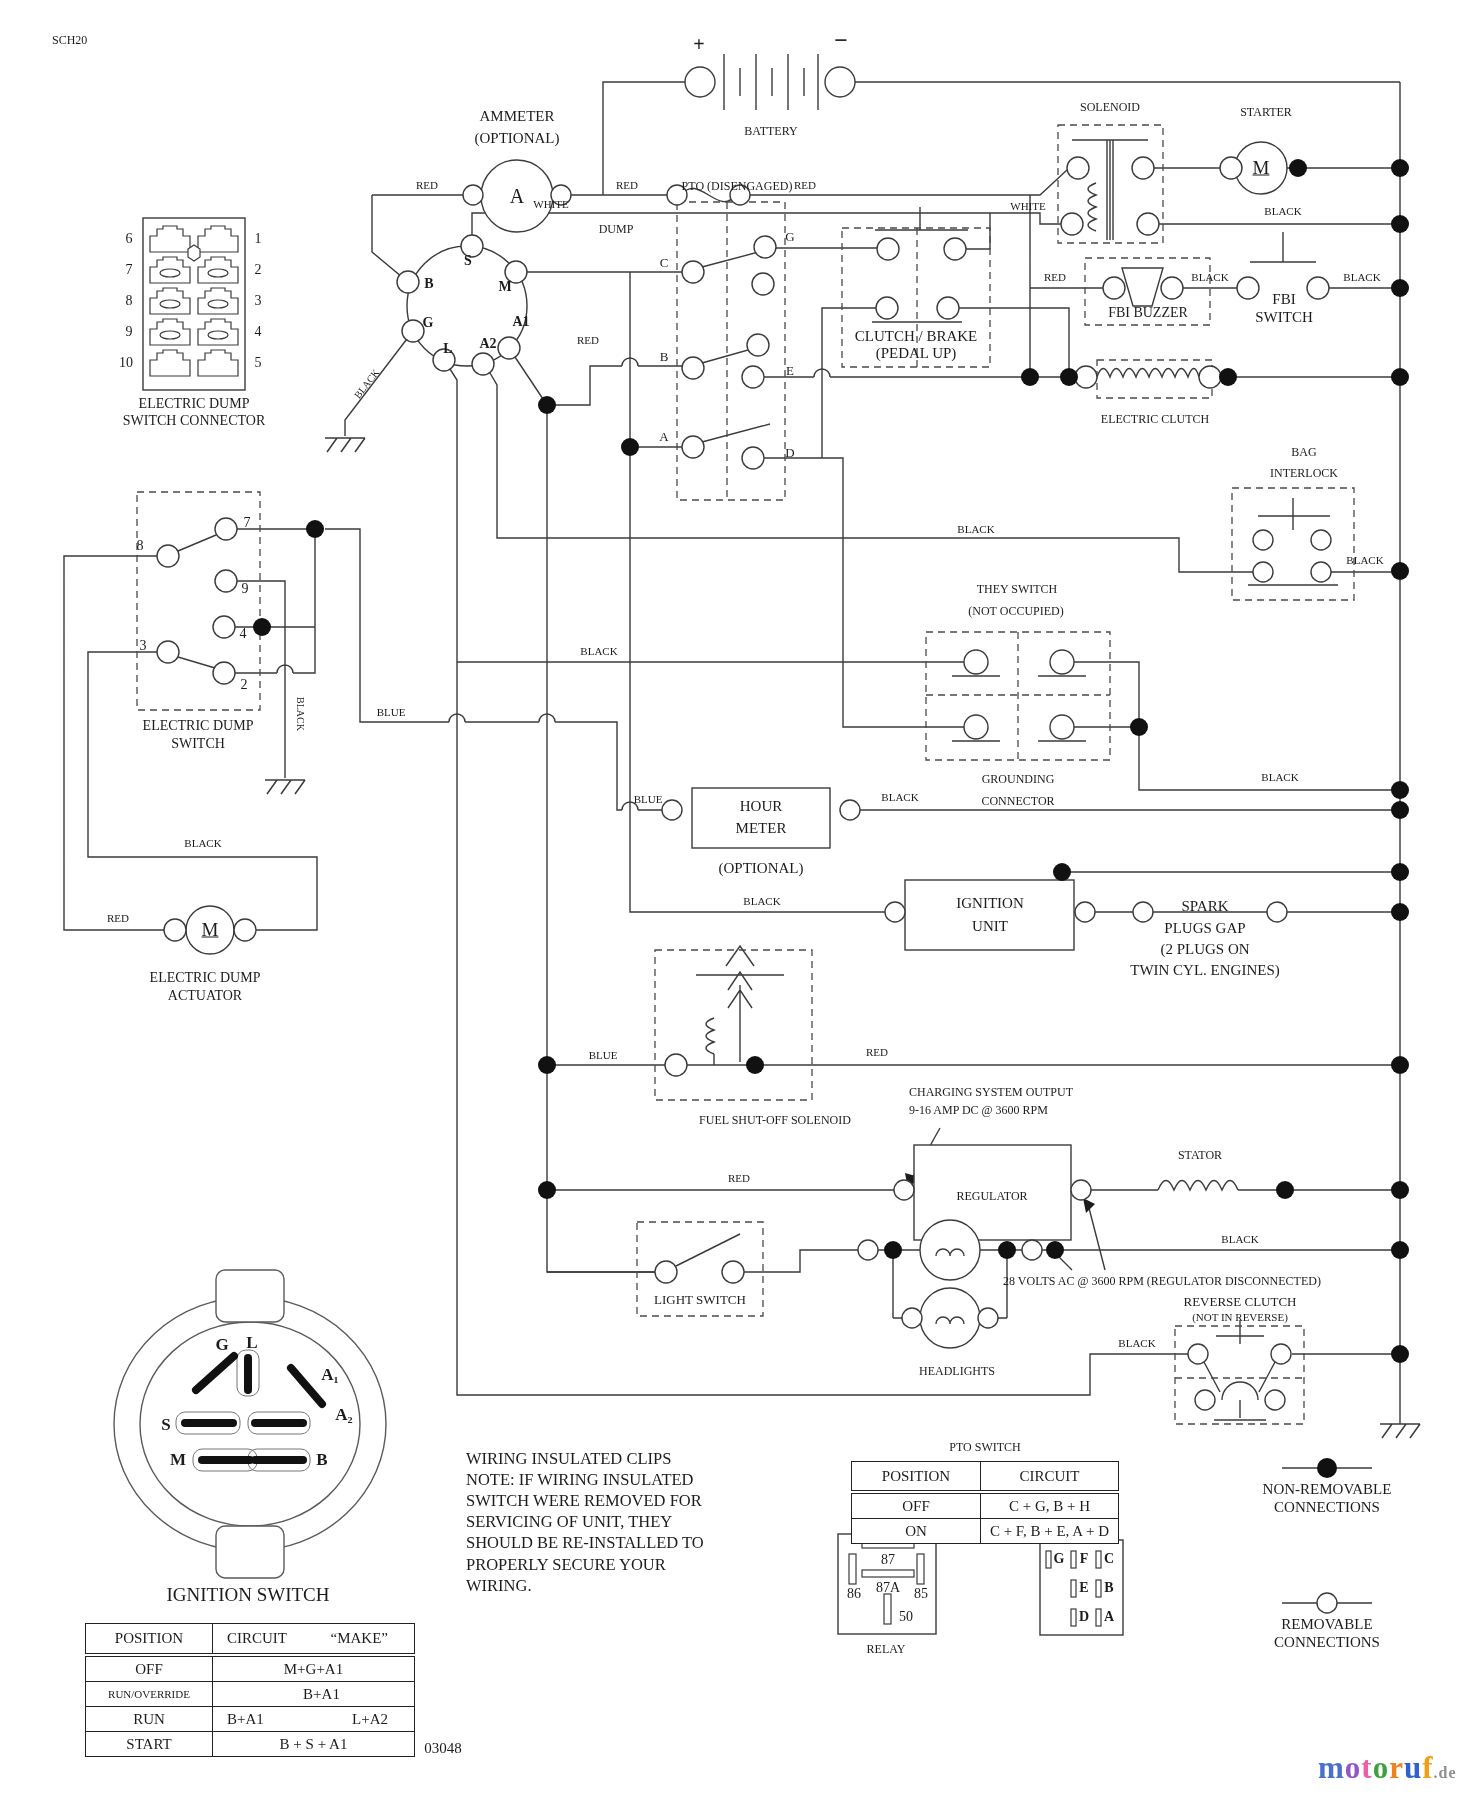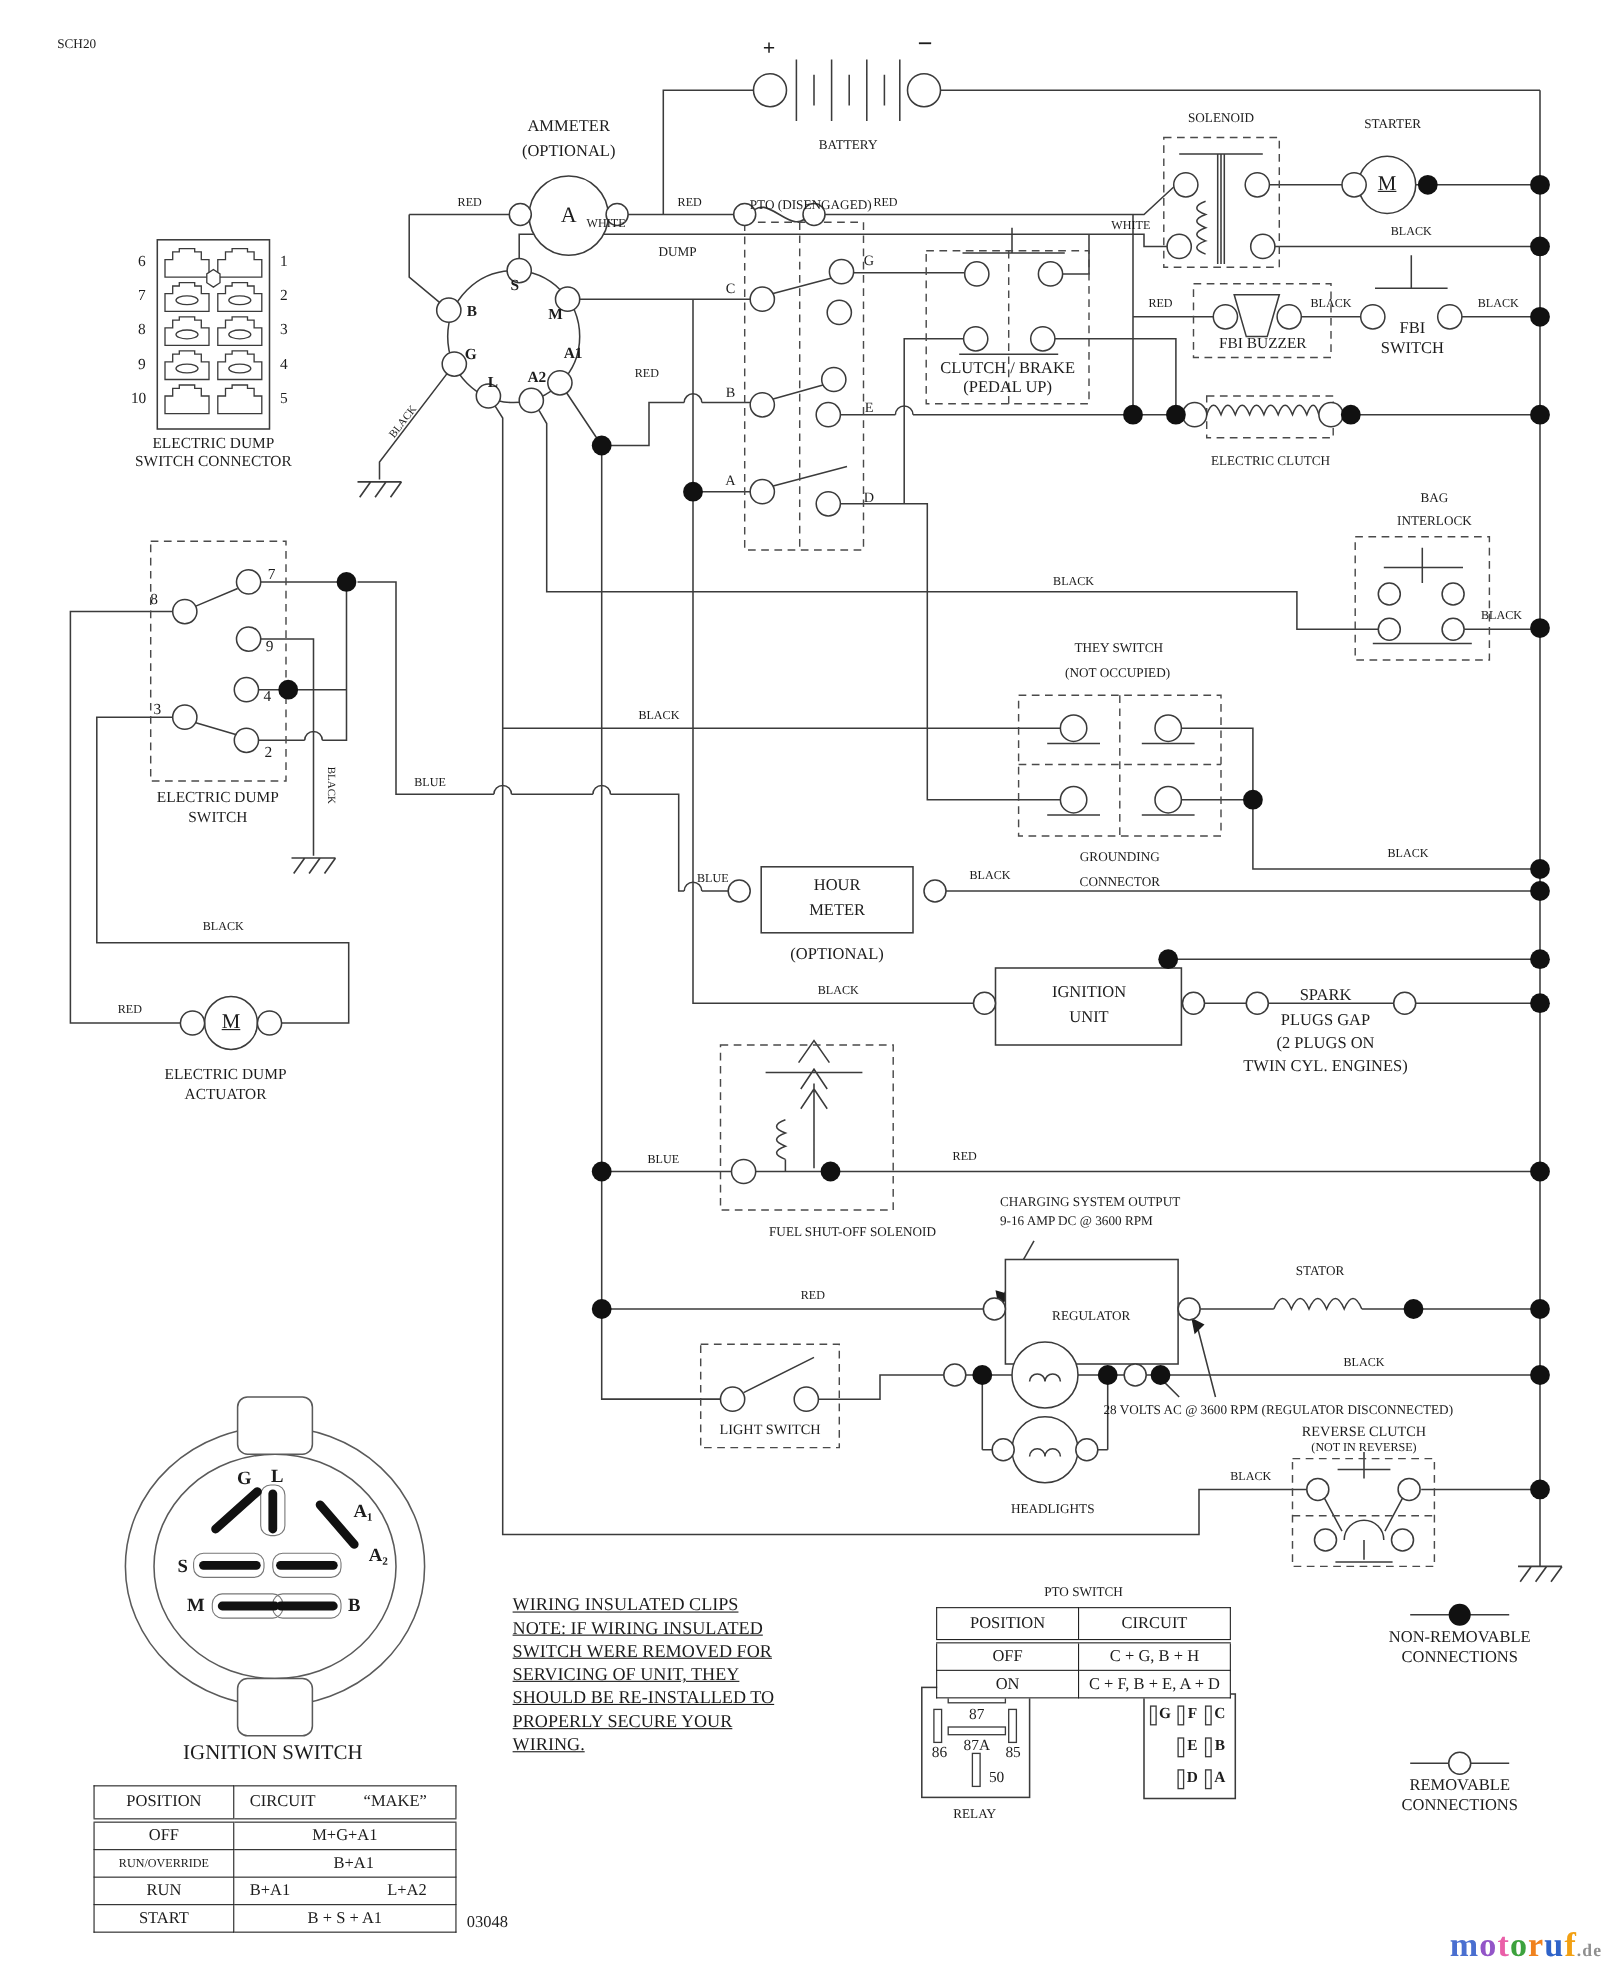--- a/index.html
+++ b/index.html
@@ -7,21 +7,21 @@
         font-family:"Liberation Serif","DejaVu Serif",serif;color:#1c1c1c;}
   #schem{position:absolute;left:0;top:0;}
   .lb{position:absolute;transform:translate(-50%,-50%);font-size:15px;white-space:nowrap;color:#1c1c1c;line-height:1;}
   .s10{font-size:10px}.s11{font-size:11px}.s12{font-size:12px}.s13{font-size:13px}.s14{font-size:14px}
   .s16{font-size:12px}.s17{font-size:17px}.s19{font-size:19px}.s20{font-size:20px}.s24{font-size:24px}
   .b{font-weight:bold}
   .left{transform:translate(0,-50%)}
   .rotg{transform:translate(-50%,-50%) rotate(-52deg)}
   .rotv{transform:translate(-50%,-50%) rotate(90deg)}
   .und{text-decoration:underline}
-  .note{position:absolute;left:466px;top:1448px;width:340px;font-size:16.5px;line-height:1.28;text-decoration:underline;}
+  .note{position:absolute;left:466px;top:1448px;width:340px;font-size:16.5px;line-height:1.28;}
   .note span{display:block;}
   table.sch{position:absolute;border-collapse:collapse;table-layout:fixed;font-size:15px;}
   table.sch td{border:1.5px solid #222;text-align:center;padding:0 4px;height:24px;background:#fff;}
   #igtable{left:85px;top:1623px;width:330px;}
   #igtable td:first-child{width:118px;}
   #igtable tr.hd td{height:29px;border-bottom:4px double #222;}
   #ptotable{left:851px;top:1461px;width:268px;}
   #ptotable td:first-child{width:120px;}
   #ptotable tr.hd td{height:28px;border-bottom:4px double #222;}
   .cir2{display:flex;justify-content:space-between;padding:0 22px 0 10px;}

